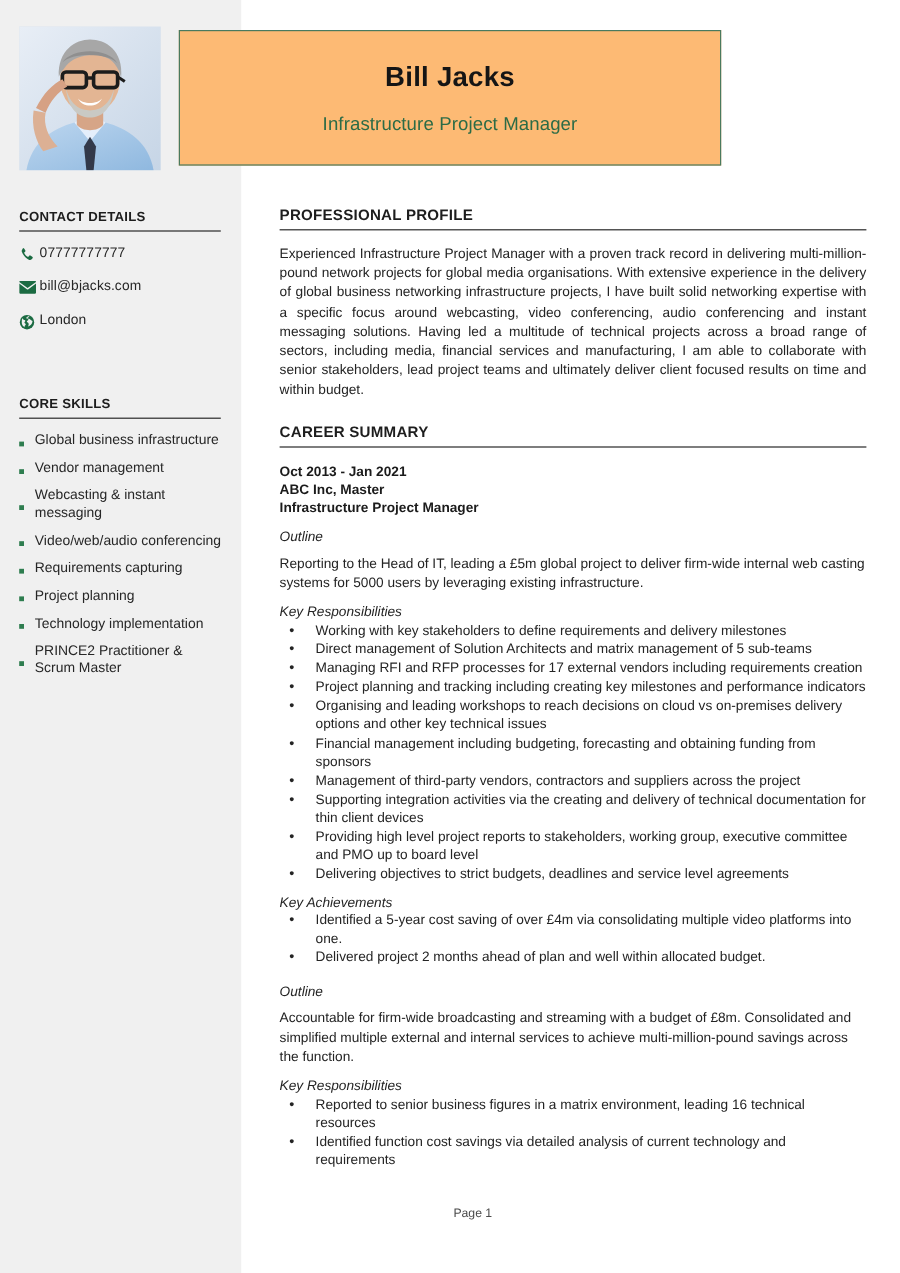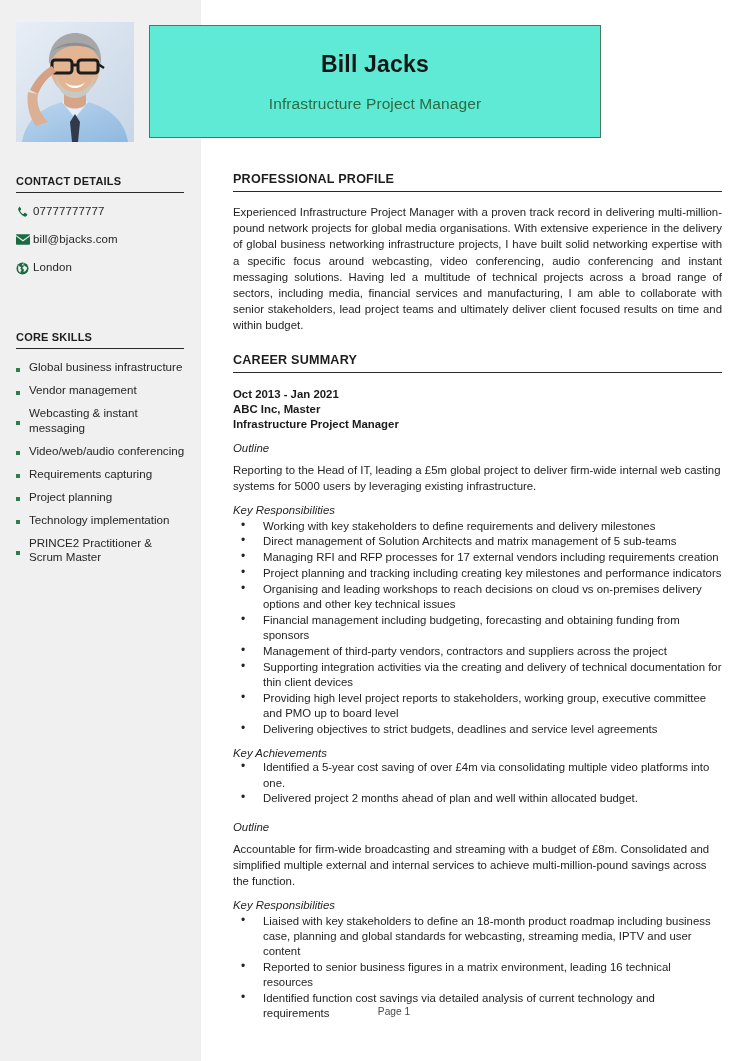--- a/index.html
+++ b/index.html
@@ -94,21 +94,21 @@
   }
 
   
   #header-box {
     position: absolute;
     left: 149px;
     top: 25px;
     width: 452px;
     height: 113px;
     border: 1.4px solid #4a7a5e;
-    background: #5eead4;
+    background: #fdba74;
     display: flex;
     flex-direction: column;
     align-items: center;
     justify-content: center;
   }
   #cv-name {
     font-size: 23px;
     font-weight: bold;
     color: #151515;
     letter-spacing: 0.2px;
@@ -375,21 +375,20 @@
             <ul class="bullets" style="margin-top: 1px;">
               <li>Identified a 5-year cost saving of over £4m via consolidating multiple video platforms into one.</li>
               <li>Delivered project 2 months ahead of plan and well within allocated budget.</li>
             </ul>
           </div>
           <div class="job">
             <div class="sub-label">Outline</div>
             <div class="outline-text">Accountable for firm-wide broadcasting and streaming with a budget of £8m. Consolidated and simplified multiple external and internal services to achieve multi-million-pound savings across the function.</div>
             <div class="sub-label">Key Responsibilities</div>
             <ul class="bullets">
-              <li>Liaised with key stakeholders to define an 18-month product roadmap including business case, planning and global standards for webcasting, streaming media, IPTV and user content</li>
               <li>Reported to senior business figures in a matrix environment, leading 16 technical resources</li>
               <li>Identified function cost savings via detailed analysis of current technology and requirements</li>
             </ul>
           </div>
         </div>
     </div>
 
   </div>
 
   <div id="footer">

